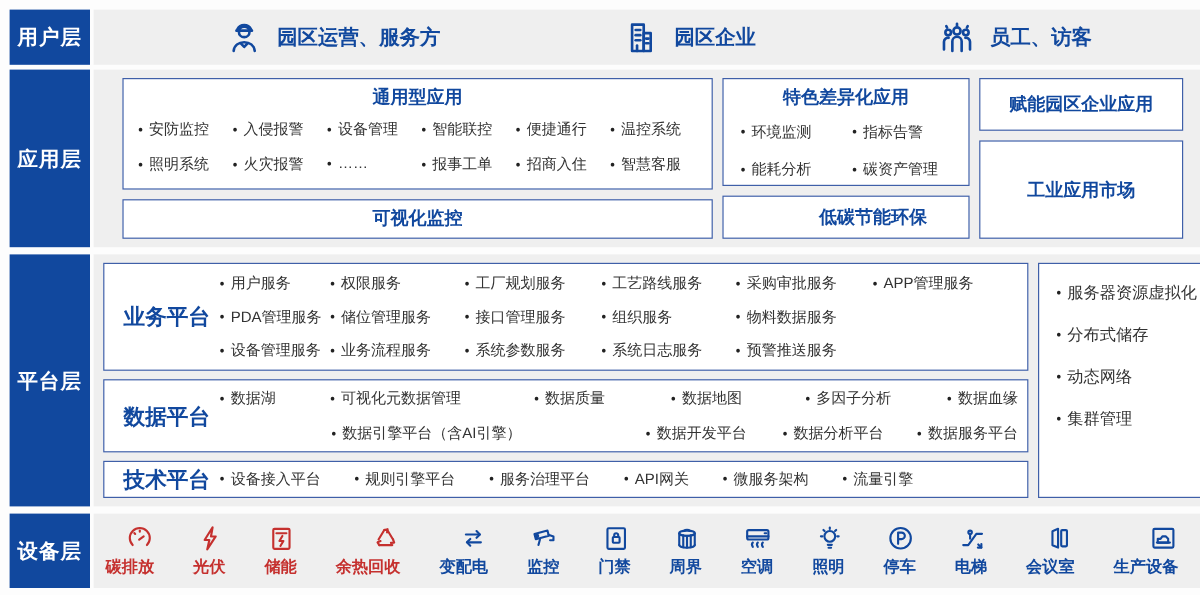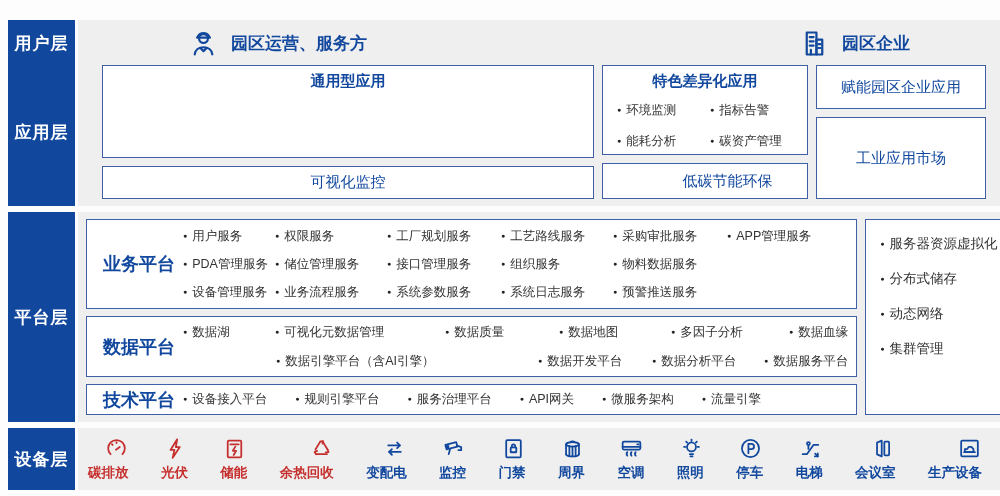--- a/index.html
+++ b/index.html
@@ -4,31 +4,31 @@
 <style>
   :root{
     --blue:#11489e; --red:#c5302e; --row_bg:#efefef; --border:#3f5fa8;
     --item_text:#333333; --white:#ffffff;
   }
   *{box-sizing:border-box;margin:0;padding:0;}
   html,body{width:1000px;height:496px;}
   body{font-family:"Liberation Sans","DejaVu Sans",sans-serif;background:#fdfdfd;overflow:hidden;}
   .page{position:relative;width:1000px;height:496px;background:#fdfdfd;}
   .row{position:absolute;left:8px;right:0;display:flex;align-items:stretch;}
-  .row-user{top:20px;height:46px;}
+  .row-user{top:8px;height:46px;}
   .row-app{top:58px;height:148px;}
   .row-platform{top:212px;height:210px;}
   .row-device{top:428px;height:62px;}
   .label{flex:none;width:67px;background:var(--blue);color:#fff;font-weight:bold;
          font-size:17px;display:flex;align-items:center;justify-content:center;letter-spacing:1px;}
   .content{flex:1;background:var(--row_bg);margin-left:3px;}
   .box{background:#fff;border:1.5px solid var(--border);}
   .box-title{color:var(--blue);font-weight:bold;font-size:15px;text-align:center;}
   .banner{display:flex;align-items:center;justify-content:center;color:var(--blue);
-          font-weight:normal;font-size:15px;text-align:center;}
+          font-weight:bold;font-size:15px;text-align:center;}
   .itm{font-size:12.5px;color:var(--item_text);white-space:nowrap;}
   .itm::before{content:"●";font-size:7px;margin-right:5px;vertical-align:2px;color:#222;}
   
   .user-content{display:flex;align-items:center;justify-content:space-between;padding:0 90px 0 110px;}
   .ugroup{display:flex;align-items:center;gap:12px;}
   .uicon{color:var(--blue);display:flex;}
   .uicon svg{width:31px;height:31px;}
   .ulabel{color:var(--blue);font-weight:bold;font-size:17px;}
   
   .app-content{display:flex;gap:8px;padding:7px 14px 7px 8px;}
@@ -98,29 +98,59 @@
               <path d="M8.3 7h3"></path>
               <path d="M8.3 10.3h3"></path>
               <path d="M8.3 13.6h3"></path>
               <path d="M15 12.5h1.6"></path>
               <path d="M15 15.5h1.6"></path>
               <path d="M9.2 17v3.5"></path>
             </svg>
         </span>
         <span class="ulabel">园区企业</span>
       </div>
+      <div class="ugroup">
+        <span class="uicon">
+          <svg viewBox="0 0 24 24">
+              <circle cx="12" cy="7.6" r="2.3"></circle>
+              <path d="M9 20.5v-6.2a3 3 0 0 1 6 0v6.2"></path>
+              <circle cx="6.3" cy="8.6" r="1.8"></circle>
+              <path d="M3.6 19.5v-5a2.6 2.6 0 0 1 3-2.5"></path>
+              <circle cx="17.7" cy="8.6" r="1.8"></circle>
+              <path d="M20.4 19.5v-5a2.6 2.6 0 0 0-3-2.5"></path>
+              <path d="M5.6 5.4l-.5-.9"></path>
+              <path d="M12 3.9v-1"></path>
+              <path d="M18.4 5.4l.5-.9"></path>
+            </svg>
+        </span>
+        <span class="ulabel">员工、访客</span>
+      </div>
     </div>
   </section>
 
   <section class="row row-app">
     <div class="label">应用层</div>
     <div class="content app-content">
       <div class="colA">
         <div class="box genbox">
           <div class="box-title">通用型应用</div>
+          <div class="gen-grid">
+            <span class="itm">安防监控</span>
+            <span class="itm">入侵报警</span>
+            <span class="itm">设备管理</span>
+            <span class="itm">智能联控</span>
+            <span class="itm">便捷通行</span>
+            <span class="itm">温控系统</span>
+            <span class="itm">照明系统</span>
+            <span class="itm">火灾报警</span>
+            <span class="itm">……</span>
+            <span class="itm">报事工单</span>
+            <span class="itm">招商入住</span>
+            <span class="itm">智慧客服</span>
+          </div>
         </div>
         <div class="subrow">
           <div class="box banner">可视化监控</div>
         </div>
       </div>
       <div class="colB">
         <div class="box specialbox">
           <div class="box-title">特色差异化应用</div>
           <div class="spec-grid">
             <span class="itm">环境监测</span>

